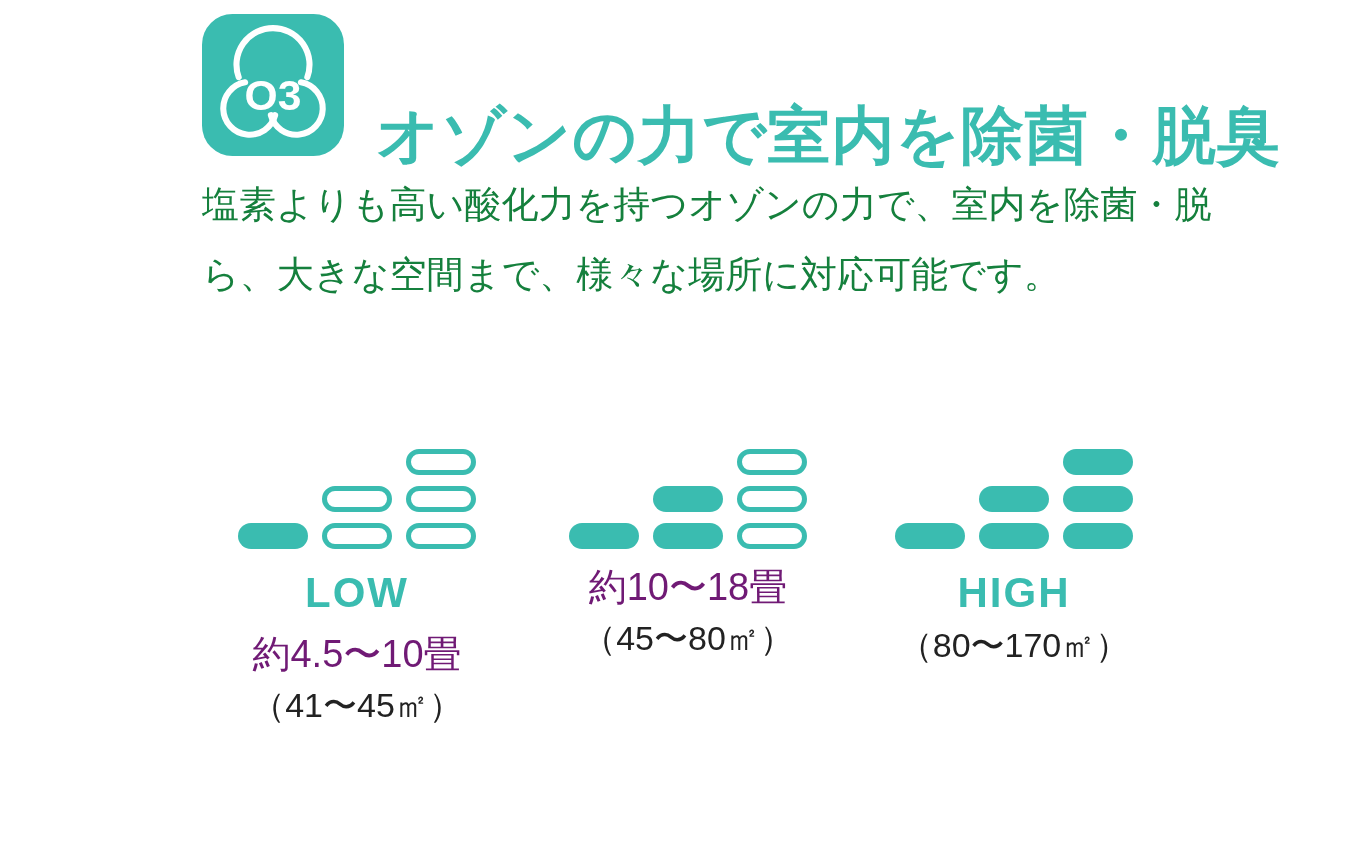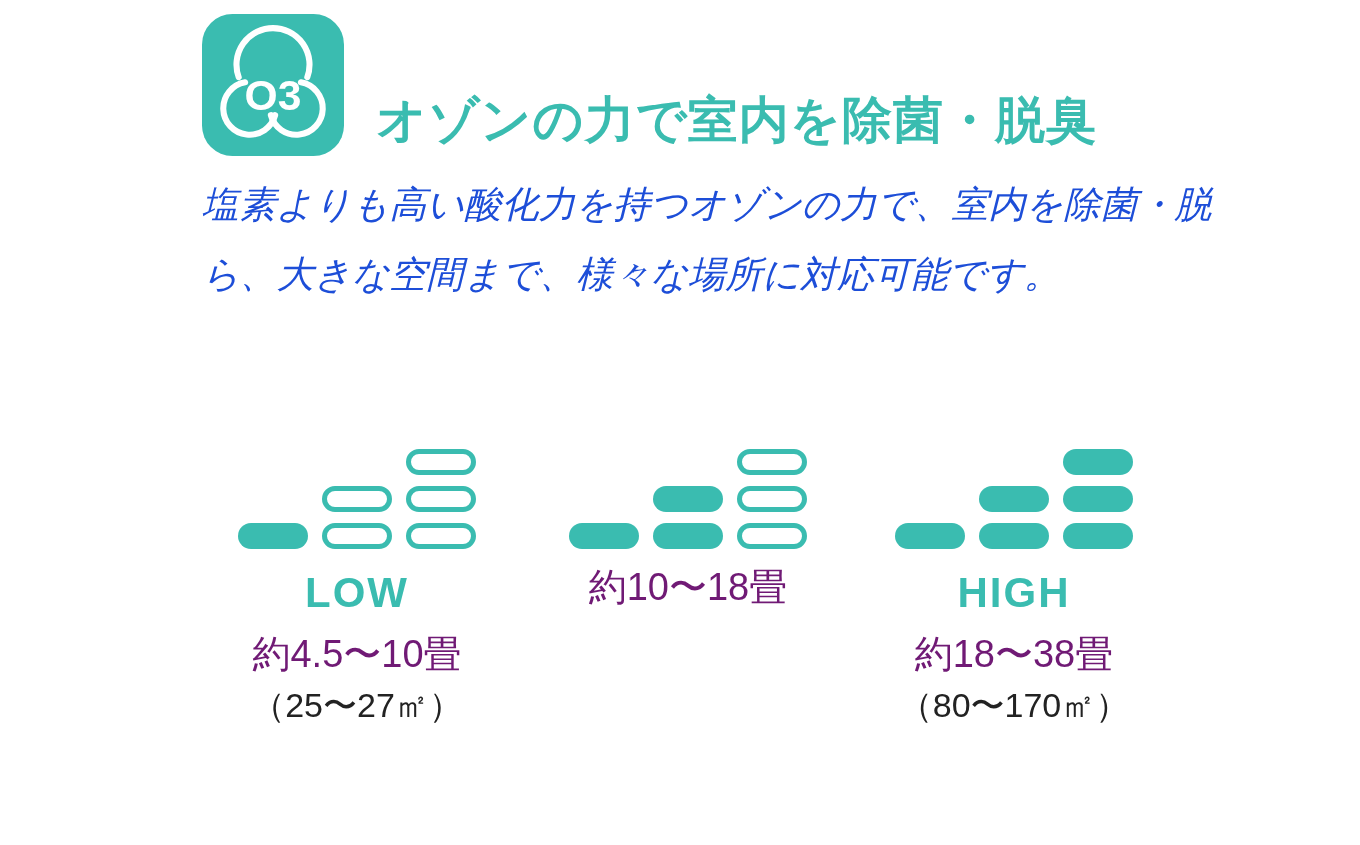--- a/index.html
+++ b/index.html
@@ -6,27 +6,27 @@
   #canvas{
     position:relative;width:1360px;height:845px;background:#ffffff;overflow:hidden;
     font-family:"Liberation Sans","DejaVu Sans",sans-serif;
     margin-left:24px;
   }
   
   #ozone-icon{position:absolute;left:178px;top:14px;}
   #page-title{
     position:absolute;left:352px;top:56px;
     font-family:Liberation Sans, sans-serif;
-    font-weight:bold;font-size:50px;line-height:1.2;
+    font-weight:bold;font-size:63px;line-height:1.2;
     color:var(--accent,#3abcb0);letter-spacing:1px;white-space:nowrap;
   }
   
   #body-text{
     position:absolute;left:178px;top:170px;width:1030px;
-    font-size:37px;line-height:70px;color:#1d4ed8;letter-spacing:0px;font-style:italic;
+    font-size:37px;line-height:70px;color:#15803d;letter-spacing:0px;
   }
   #body-text .line{white-space:nowrap;}
   
   #ozone-levels{position:absolute;left:0;top:448px;width:1168px;height:300px;}
   .level{position:absolute;top:0;width:280px;text-align:center;}
   .level:nth-child(1){left:193px;}
   .level:nth-child(2){left:524px;}
   .level:nth-child(3){left:850px;}
   .bars{display:flex;align-items:flex-end;justify-content:center;gap:14px;height:101px;}
   .bar-col{display:flex;flex-direction:column;gap:11px;}
@@ -74,53 +74,53 @@
             <div class="pill outline"></div>
           </div>
           <div class="bar-col">
             <div class="pill outline"></div>
             <div class="pill outline"></div>
             <div class="pill outline"></div>
           </div>
         </div>
         <div class="level-label">LOW</div>
         <div class="level-tatami">約4.5〜10畳</div>
-        <div class="level-sqm">（25〜27㎡）</div>
+        <div class="level-sqm">（41〜45㎡）</div>
       </div>
       <div class="level">
         <div class="bars">
           <div class="bar-col">
             <div class="pill filled"></div>
           </div>
           <div class="bar-col">
             <div class="pill filled"></div>
             <div class="pill filled"></div>
           </div>
           <div class="bar-col">
             <div class="pill outline"></div>
             <div class="pill outline"></div>
             <div class="pill outline"></div>
           </div>
         </div>
         <div class="level-tatami">約10〜18畳</div>
+        <div class="level-sqm">（45〜80㎡）</div>
       </div>
       <div class="level">
         <div class="bars">
           <div class="bar-col">
             <div class="pill filled"></div>
           </div>
           <div class="bar-col">
             <div class="pill filled"></div>
             <div class="pill filled"></div>
           </div>
           <div class="bar-col">
             <div class="pill filled"></div>
             <div class="pill filled"></div>
             <div class="pill filled"></div>
           </div>
         </div>
         <div class="level-label">HIGH</div>
-        <div class="level-tatami">約18〜38畳</div>
         <div class="level-sqm">（80〜170㎡）</div>
       </div>
     </div>
 
 </div>
 
 </body></html>

